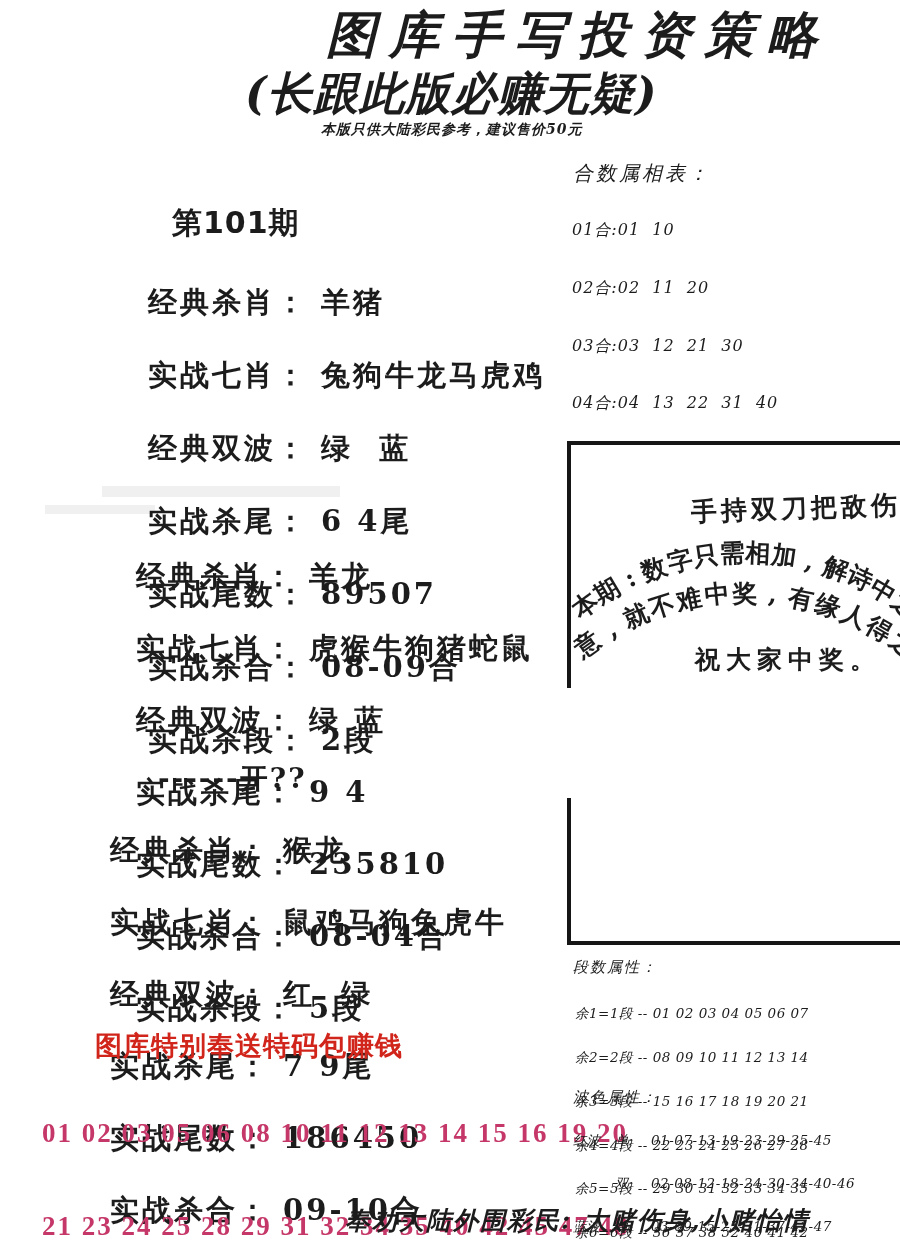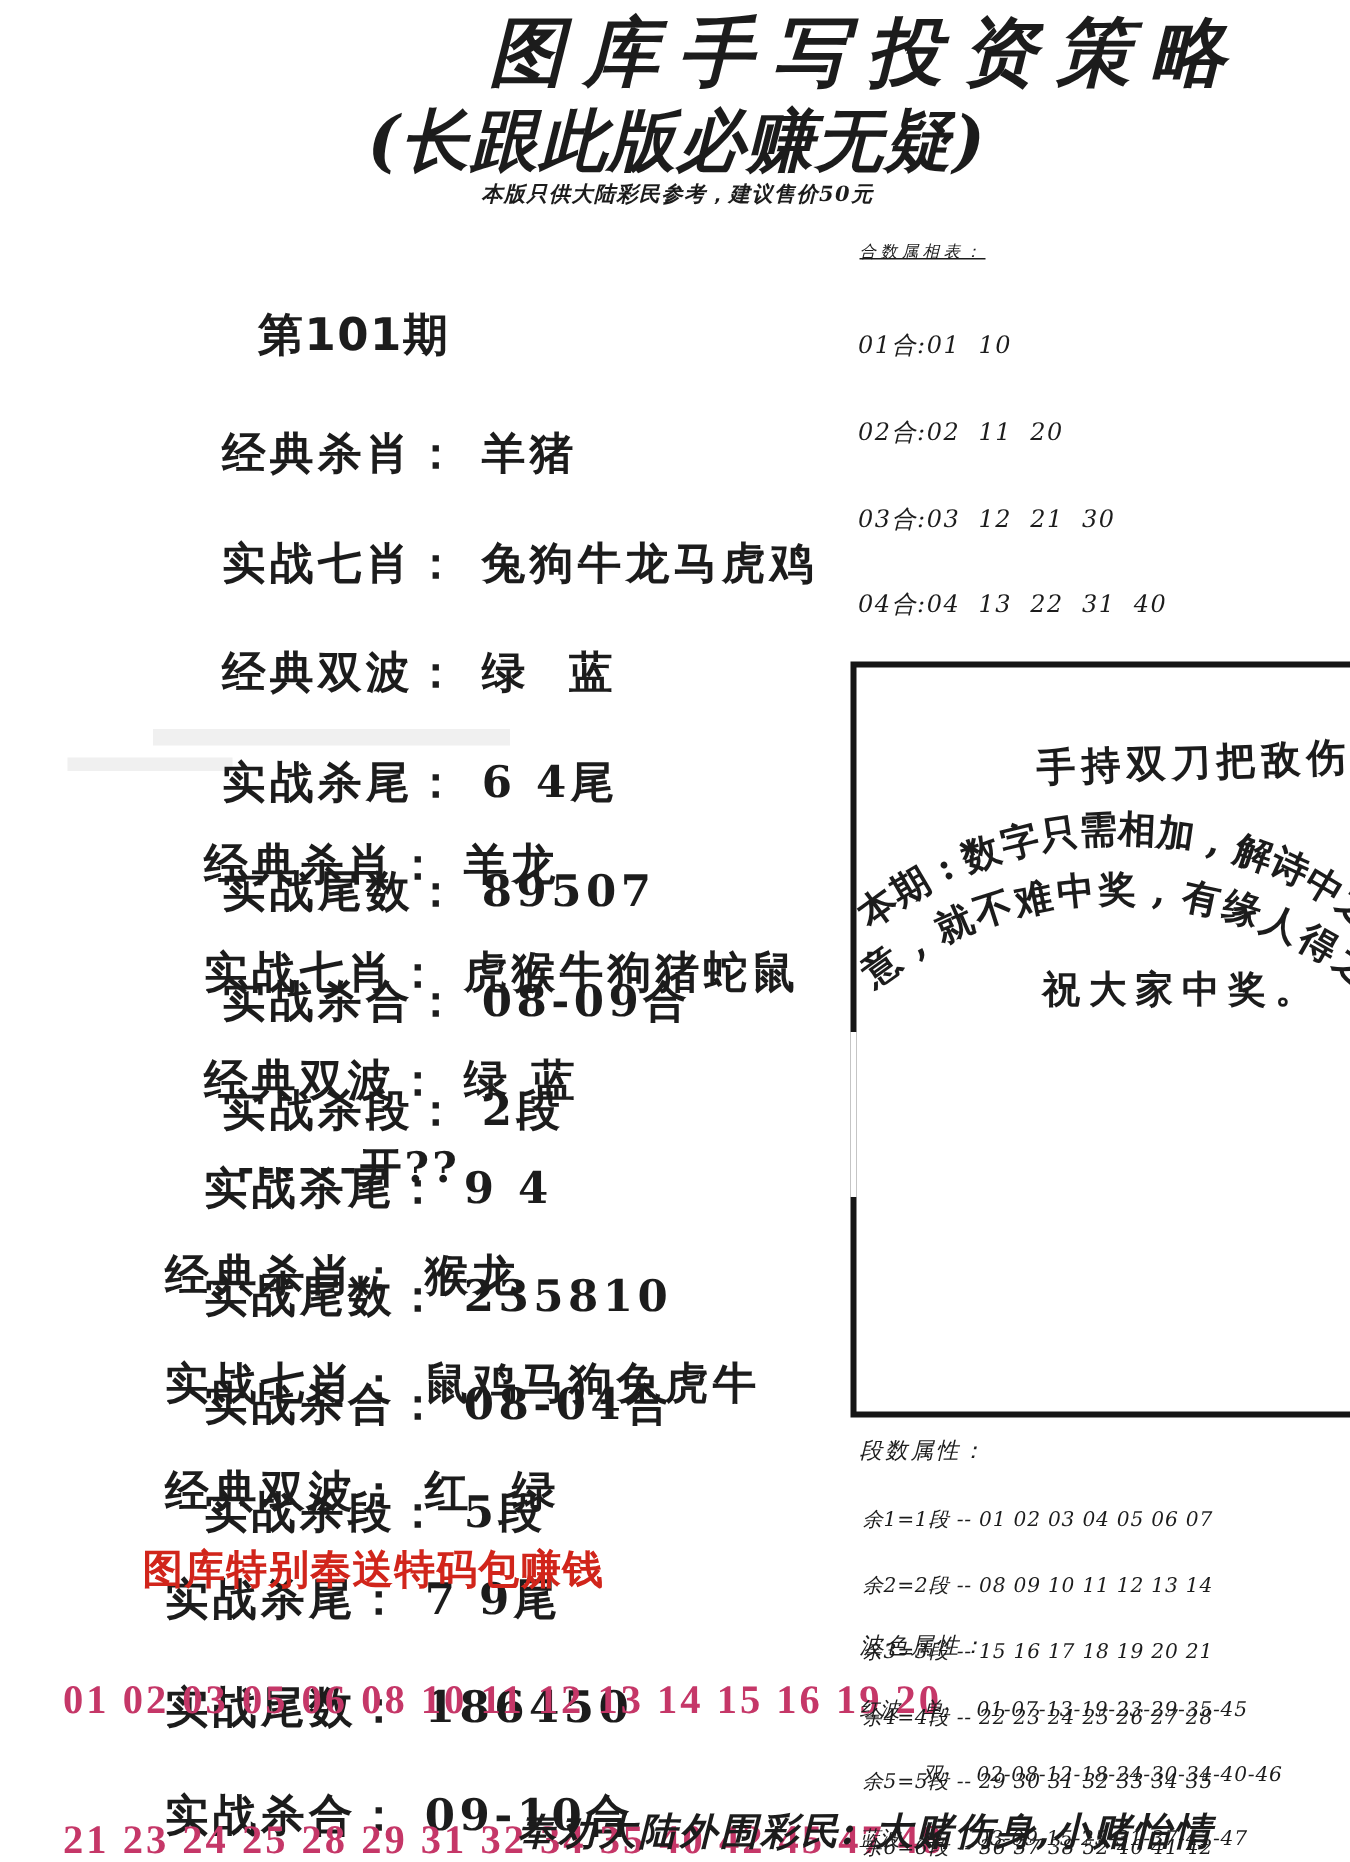--- a/index.html
+++ b/index.html
@@ -53,21 +53,21 @@
   }
   .gift-rows{
     position:absolute;left:2px;top:1056px;
     font-family:"Liberation Serif", serif;
     font-size:27px;font-weight:bold;line-height:31px;
     letter-spacing:2px;color:#c53768;white-space:pre;
   }
   
   .sum-title{
     position:absolute;left:533px;top:160px;
-    font-size:11px;font-style:italic;letter-spacing:3px;text-decoration:underline;
+    font-size:20px;font-style:italic;letter-spacing:3px;
   }
   .sum-rows{
     position:absolute;left:532px;top:182px;
     font-size:16px;font-style:italic;line-height:19.2px;
     letter-spacing:1px;white-space:pre;
   }
   .seg-title{
     position:absolute;left:533px;top:958px;
     font-size:15px;font-style:italic;letter-spacing:2px;text-align:center;
   }

